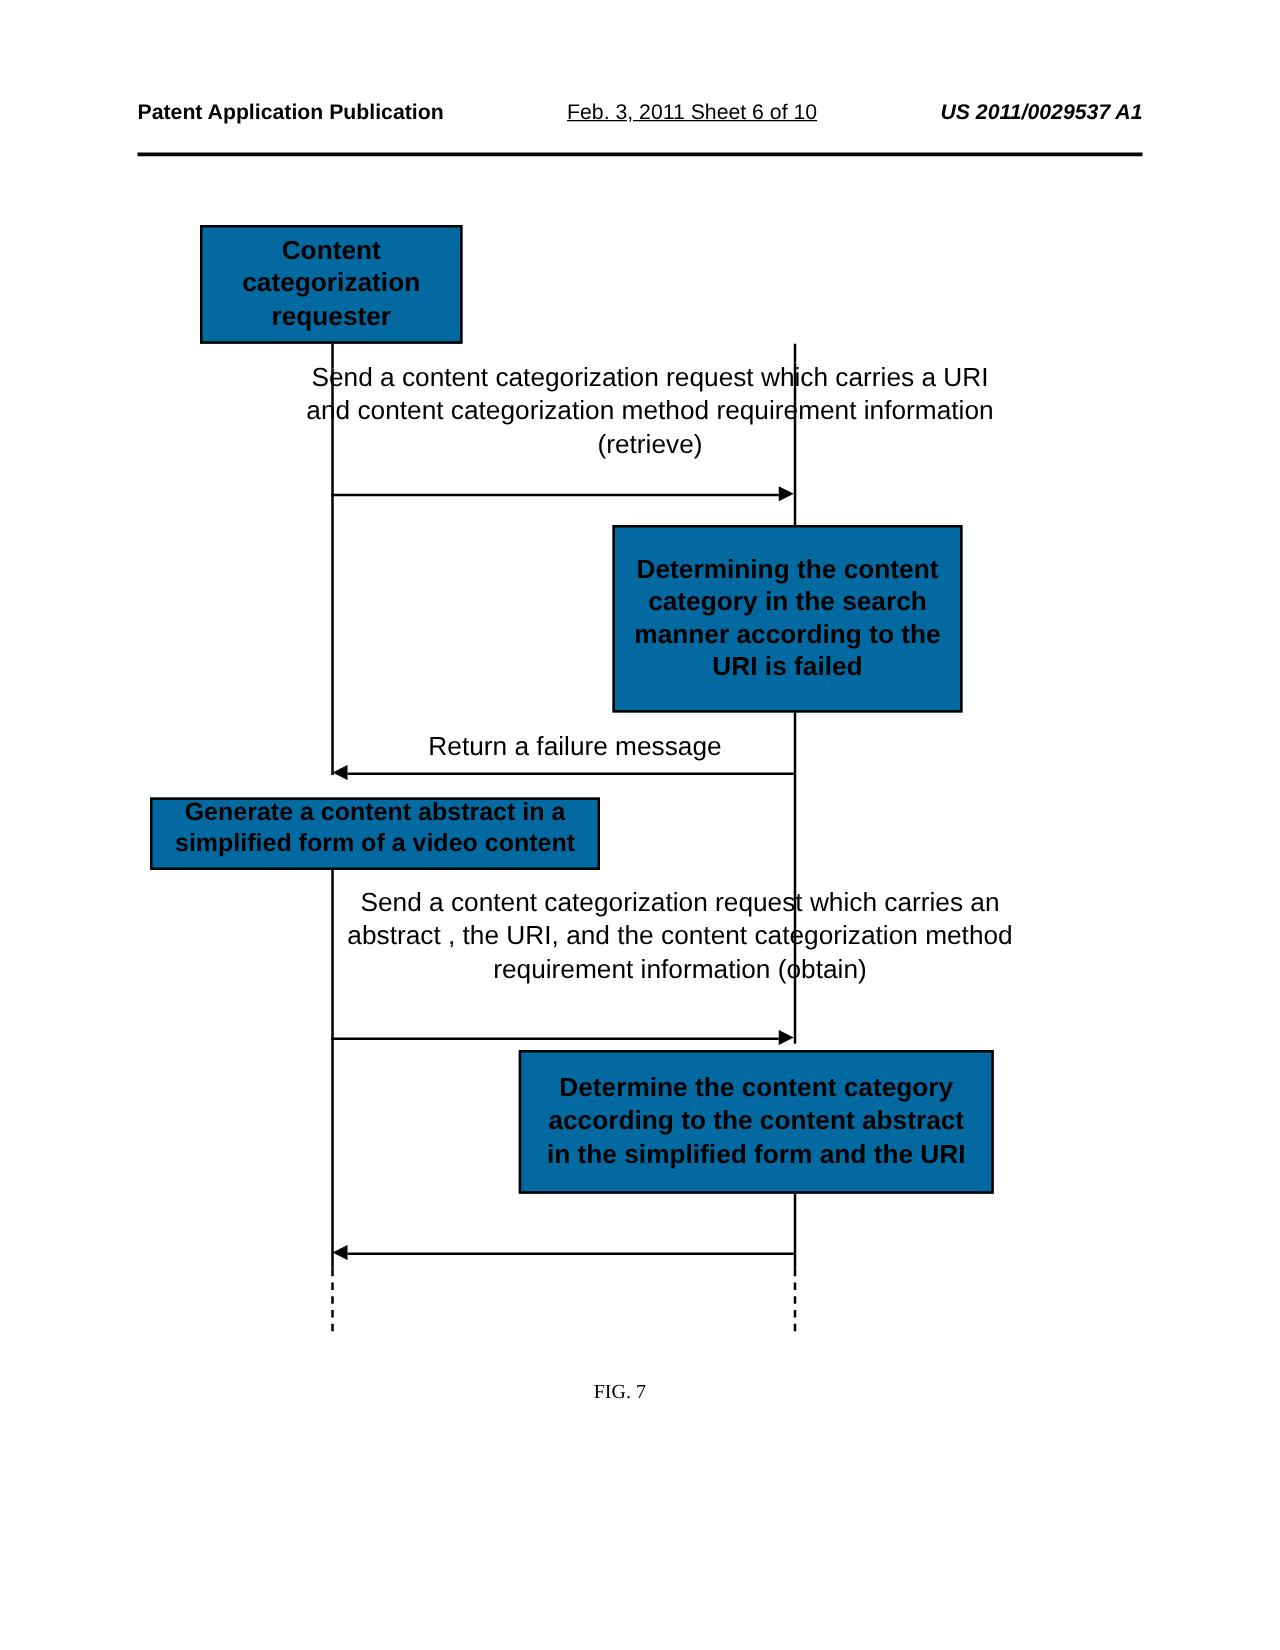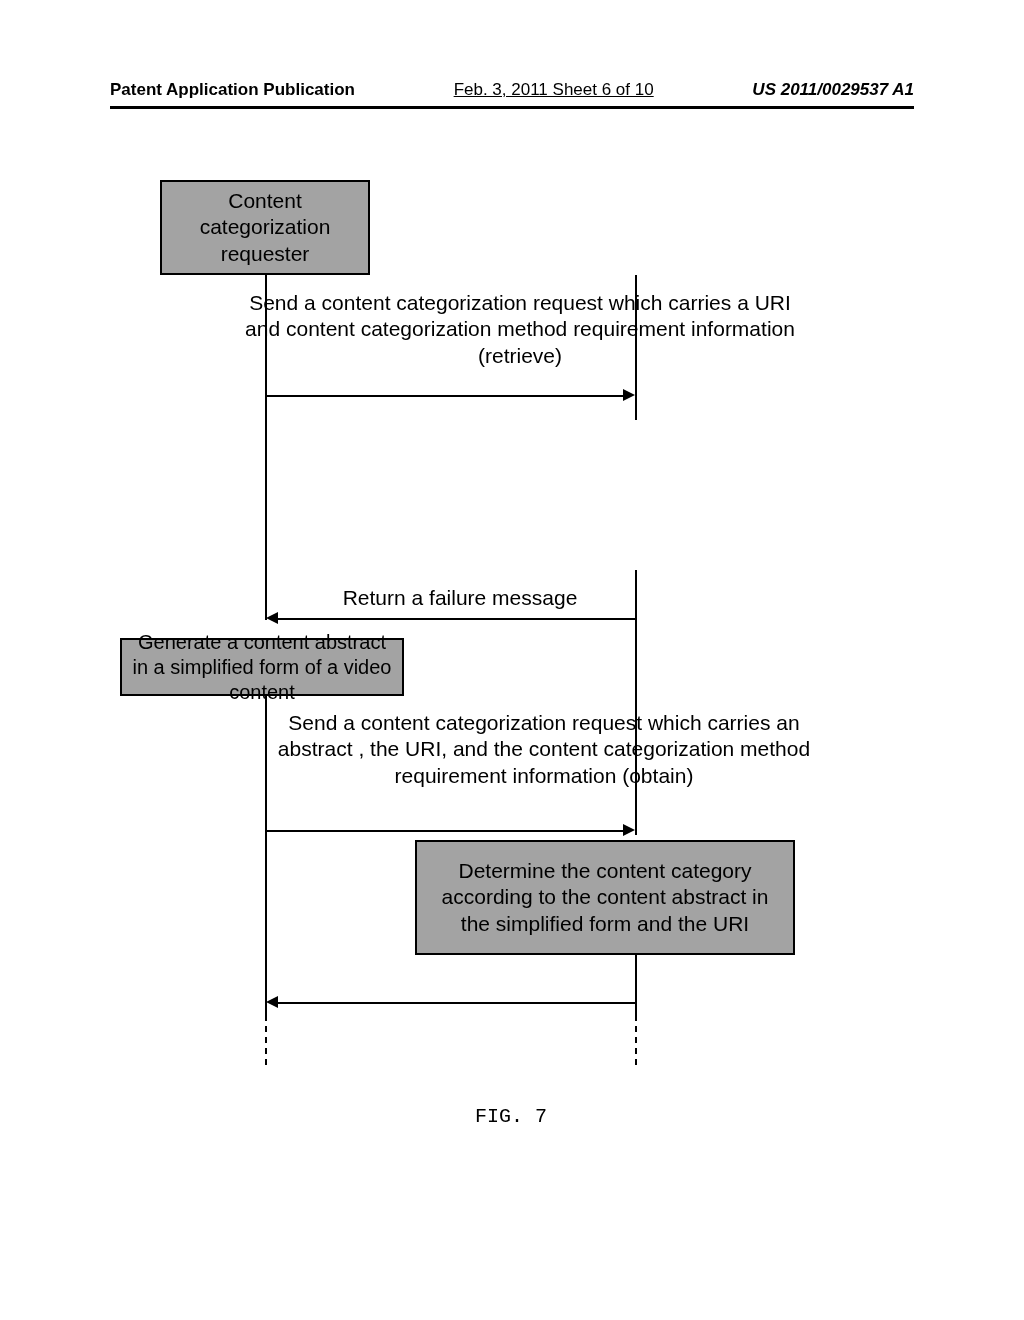--- a/index.html
+++ b/index.html
@@ -13,43 +13,44 @@
   .header {
     position: absolute;
     top: 80px;
     left: 110px;
     right: 110px;
     display: flex;
     justify-content: space-between;
     align-items: baseline;
     font-size: 17px;
     border-bottom: 3px solid #000;
-    padding-bottom: 6px;
+    padding-bottom: 22px;
   }
   .header .pub { font-weight: bold; }
   .header .mid { font-weight: normal; text-decoration: underline; }
   .header .pat { font-weight: bold; font-style: italic; }
   .diagram {
     position: absolute;
     top: 180px;
     left: 120px;
     width: 780px;
     height: 950px;
   }
   .box {
     position: absolute;
     border: 2px solid #000;
-    background: #a3a3a3;
+    background: #0369a1;
     text-align: center;
     display: flex;
     align-items: center;
     justify-content: center;
     padding: 6px 10px;
     font-size: 21px;
     line-height: 1.25;
+    font-weight: bold;
   }
   .lifeline {
     position: absolute;
     width: 0;
     border-left: 2px solid #000;
   }
   .lifeline.dashed { border-left: 2px dashed #000; }
   .msg {
     position: absolute;
     text-align: center;
@@ -70,22 +71,22 @@
   }
   .arrowhead-l {
     position: absolute;
     width: 0; height: 0;
     border-top: 6px solid transparent;
     border-bottom: 6px solid transparent;
     border-right: 12px solid #000;
   }
   .figlabel {
     position: absolute;
-    font-size: 20px;
-    font-family: Liberation Mono, monospace;
+    font-size: 16px;
+    font-family: Liberation Serif, serif;
   }
 </style>
 </head>
 <body>
 
 <div class="header">
   <span class="pub">Patent Application Publication</span>
   <span class="mid">Feb. 3, 2011   Sheet 6 of 10</span>
   <span class="pat">US 2011/0029537 A1</span>
 </div>
@@ -104,26 +105,29 @@
   <div class="lifeline" style="left:515px; top:95px; height:15px;"></div>
   <div class="lifeline" style="left:515px; top:110px; height:130px;"></div>
   <div class="lifeline" style="left:515px; top:390px; height:265px;"></div>
   <div class="lifeline" style="left:515px; top:775px; height:60px;"></div>
   <div class="lifeline dashed" style="left:515px; top:835px; height:50px;"></div>
 
   <div class="msg" style="left:120px; top:110px; width:560px;">Send a content categorization request which carries a URI and content categorization method requirement information (retrieve)</div>
   <div class="arrow" style="left:145px; top:215px; width:358px;"></div>
   <div class="arrowhead-r" style="left:503px; top:209px;"></div>
 
+  <div class="box" style="left:370px; top:240px; width:280px; height:150px;">
+    <span>Determining the content category in the search manner according to the URI is failed</span>
+  </div>
 
   <div class="msg" style="left:180px; top:405px; width:320px;">Return a failure message</div>
   <div class="arrow" style="left:158px; top:438px; width:357px;"></div>
   <div class="arrowhead-l" style="left:146px; top:432px;"></div>
 
-  <div class="box" style="left:0px; top:458px; width:284px; height:58px; font-size:20px;">
+  <div class="box" style="left:0px; top:458px; width:360px; height:58px; font-size:20px;align-items:flex-end;">
     <span>Generate a content abstract in a simplified form of a video content</span>
   </div>
 
   <div class="msg" style="left:130px; top:530px; width:540px;margin-left:24px;">Send a content categorization request which carries an abstract , the URI, and the content categorization method requirement information (obtain)</div>
   <div class="arrow" style="left:145px; top:650px; width:358px;"></div>
   <div class="arrowhead-r" style="left:503px; top:644px;"></div>
 
   <div class="box" style="left:295px; top:660px; width:380px; height:115px;">
     <span>Determine the content category according to the content abstract in the simplified form and the URI</span>
   </div>

